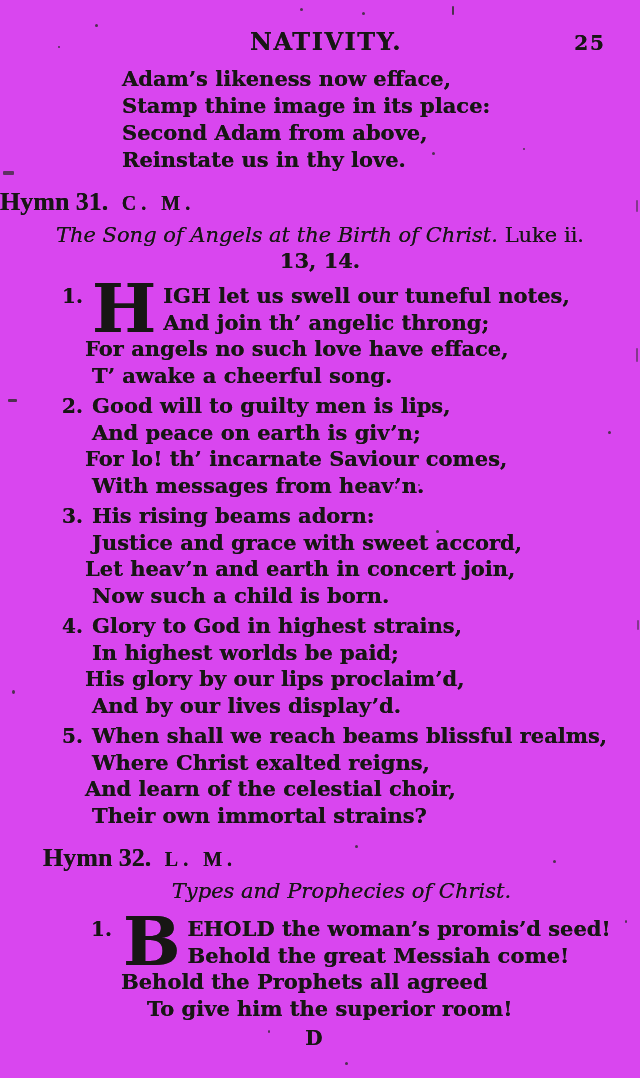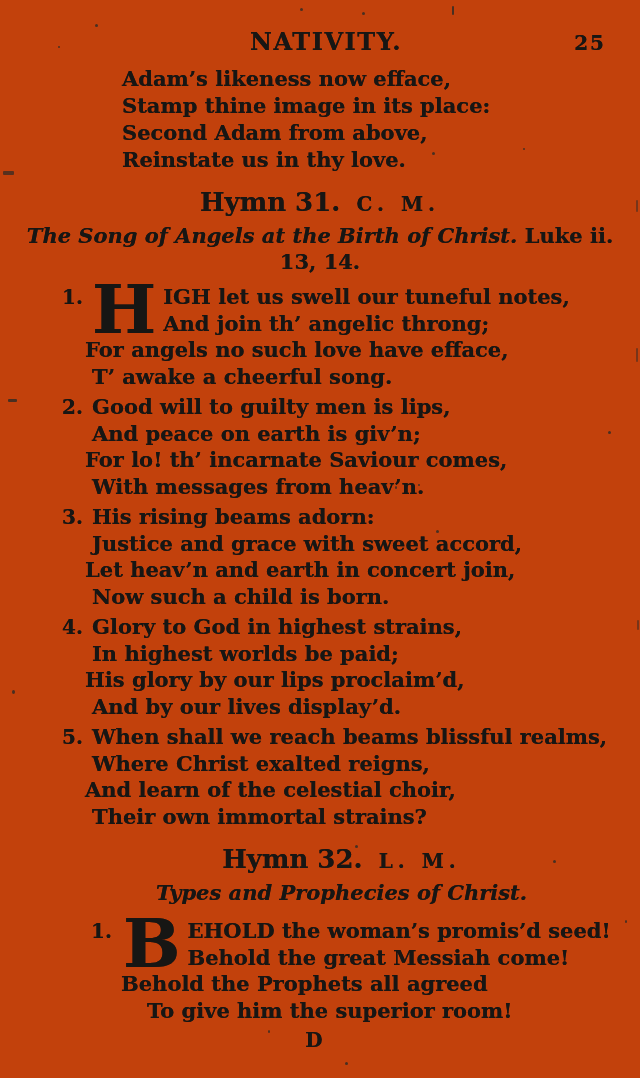--- a/index.html
+++ b/index.html
@@ -7,41 +7,41 @@
     width: 640px; height: 1078px;
     background: #fdfdfc;
     font-family: "DejaVu Serif", "Liberation Serif", serif;
     color: #171614;
     overflow: hidden;
   }
   .page {
     position: relative;
     width: 640px; height: 1078px;
     overflow: hidden;
-    background: #c2410c;
+    background: #d946ef;
     text-shadow: 0 0 0.5px rgba(23,22,20,0.85); 
   }
 
   
   .header { display: flex; align-items: baseline; margin: 27px 34px 0 0; }
   .running-title {
     flex: 1; text-align: center; padding-left: 78px;
     font-weight: bold; font-size: 24px; letter-spacing: 1.5px;
   }
   .page-number { font-weight: bold; font-size: 20px; letter-spacing: 2px; }
 
   
   .opening-stanza { margin: 9px 0 0 122px; }
   .opening-stanza .line { margin-left: 0; line-height: 27px; }
 
   
-  .hymn-heading { text-align: center; font-weight: bold; font-size: 26px; line-height: 32px; margin-top: 13px; }
+  .hymn-heading { font-weight: bold; font-size: 26px; line-height: 32px; margin-top: 13px; font-family: Liberation Serif, serif; }
   .hymn-heading .meter { font-size: 20px; letter-spacing: 5px; margin-left: 7px; }
   .hymn-subtitle {
-    text-align: center; font-weight: bold; font-style: italic;
+    text-align: center; font-weight: normal; font-style: italic;
     font-size: 21px; line-height: 26px; margin-top: 3px;
   }
   .hymn-subtitle .ref { font-style: normal; }
   .subtitle-line2 { text-align: center; font-weight: bold; font-size: 21px; line-height: 26px; }
 
   
   .stanzas { margin-top: 9px; }
   .stanza { position: relative; padding-left: 92px; margin-bottom: 4px; }
   .stanza.h32 { padding-left: 80px; }
   .vnum { position: absolute; left: 62px; top: 1px; font-weight: bold; font-size: 20px; }

